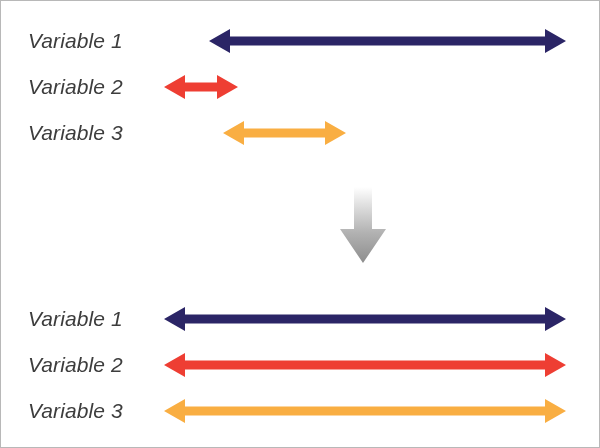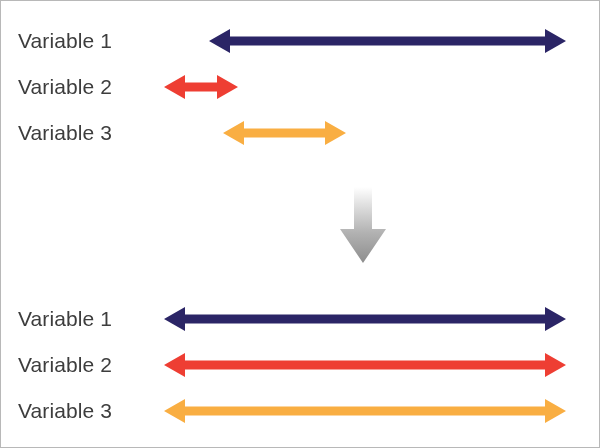--- a/index.html
+++ b/index.html
@@ -30,21 +30,21 @@
   .var-label {
     position: absolute;
     font-family: "Liberation Sans", sans-serif;
     font-size: 21px;
     font-weight: 400;
     color: #3d3d3d;
     letter-spacing: 0.1px;
     white-space: nowrap;
     line-height: 1;
   }
-  .label-x { left: 17px; }
+  .label-x { left: 27px; font-style: italic; }
   .lbl-t1 { top: 29px; }
   .lbl-t2 { top: 75px; }
   .lbl-t3 { top: 121px; }
   .lbl-b1 { top: 307px; }
   .lbl-b2 { top: 353px; }
   .lbl-b3 { top: 399px; }
 </style>
 </head>
 <body>
 

